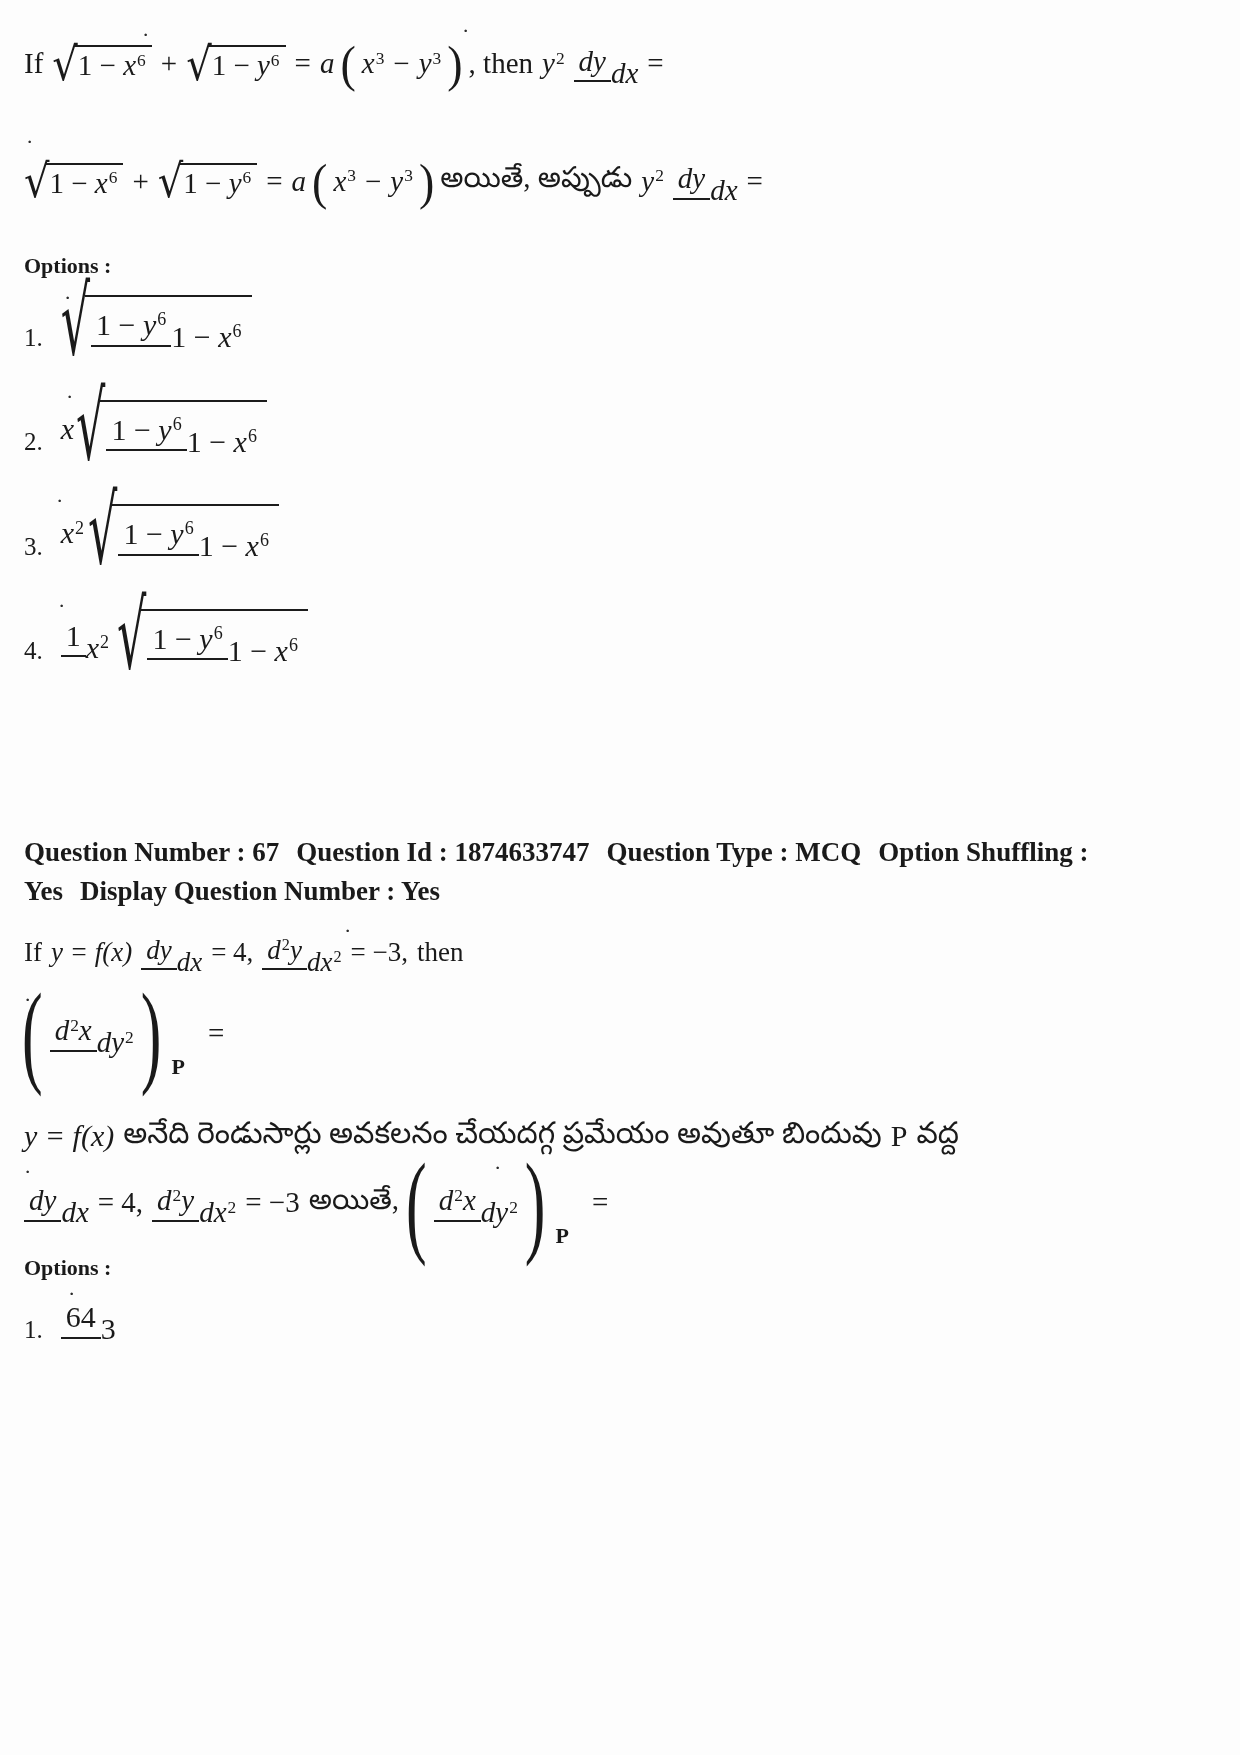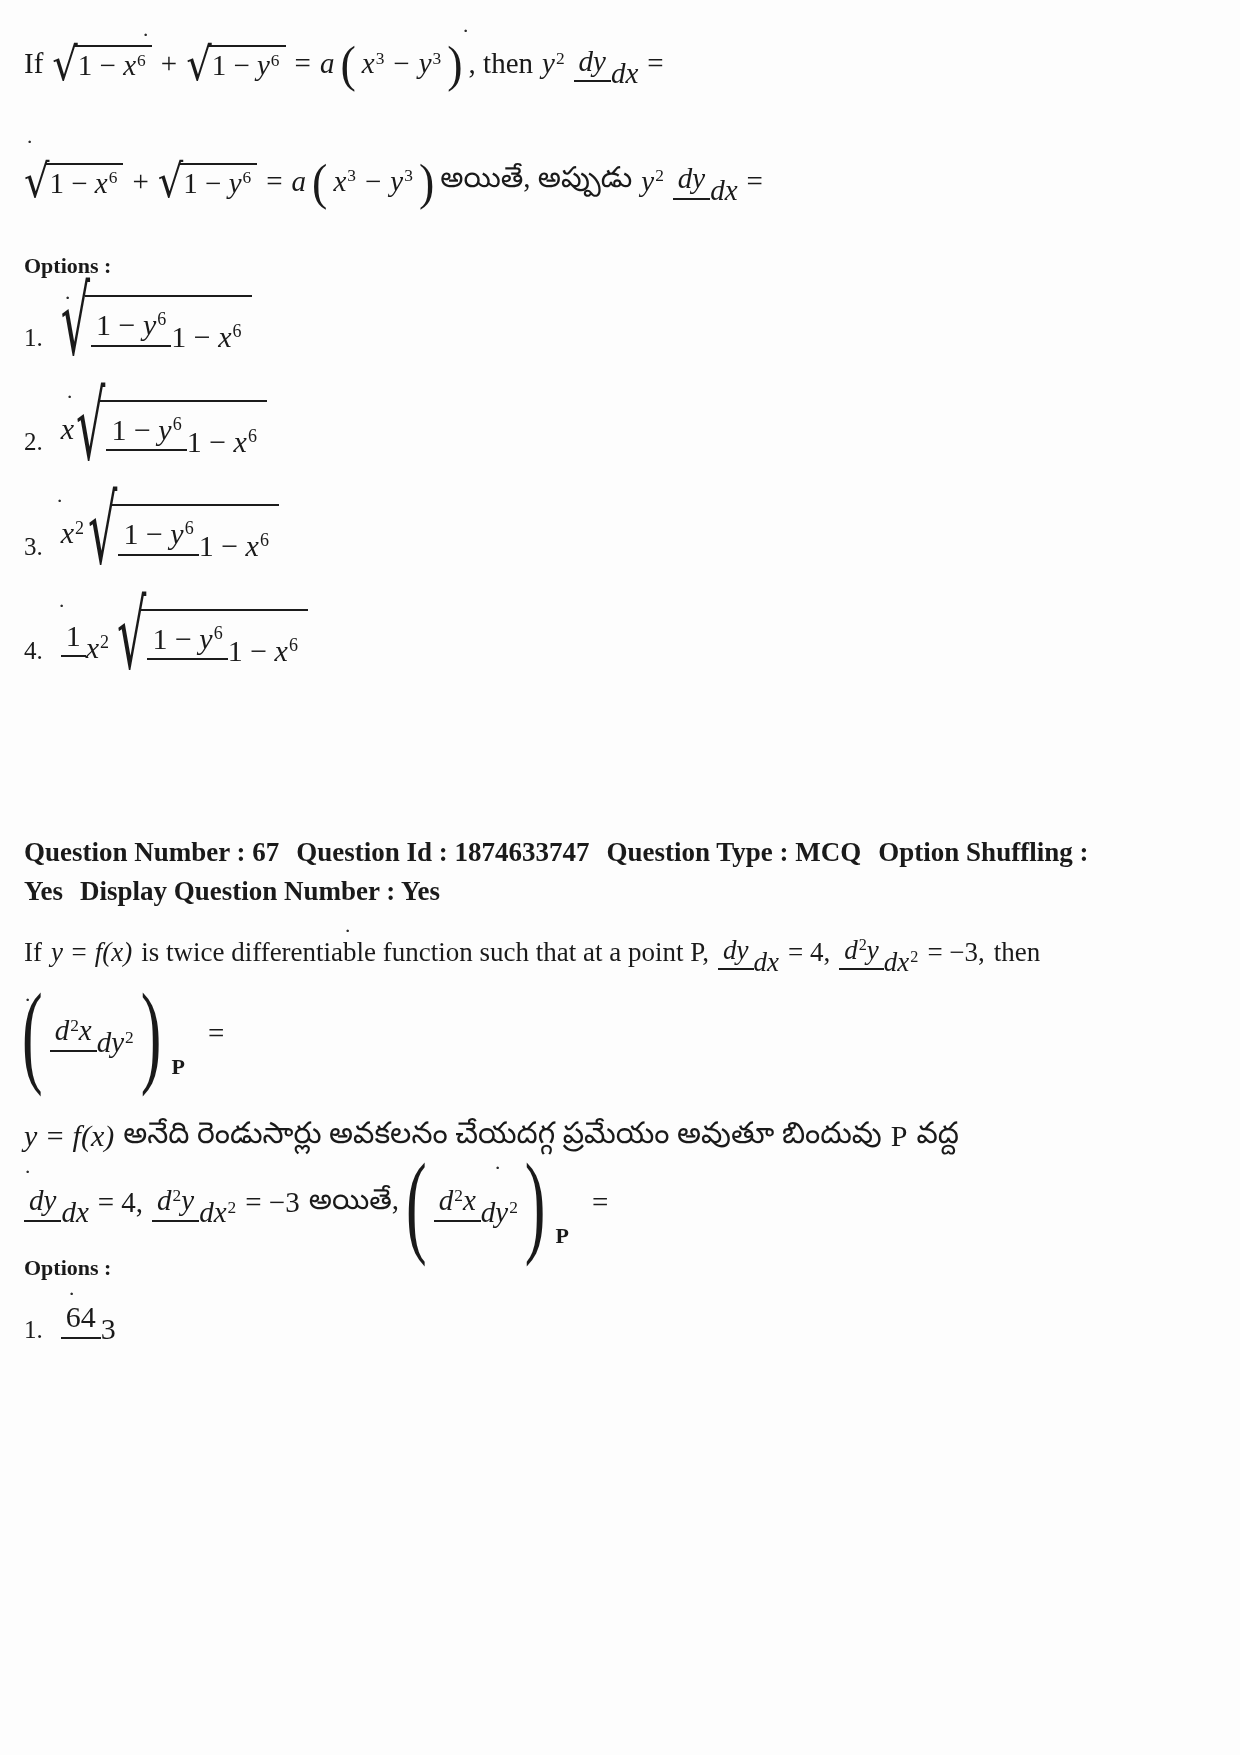--- a/index.html
+++ b/index.html
@@ -200,21 +200,20 @@
   <div class="meta" id="meta">
     <div>
       <span>Question Number : 67</span><span>Question Id : 1874633747</span><span>Question Type : MCQ</span><span>Option Shuffling : Yes</span><span>Display Question Number : Yes</span>
     </div>
   </div>
 
   <div class="mrow q27" id="q67en">
     <span class="sdot" style="left:320px; top:-8px;">·</span>
     <span>If</span>
     <i class="it">y = f(x)</i>
-    <span>is twice differentiable function such that at a point P,</span>
     <span class="frac">
       <span class="fnum it">dy</span>
       <span class="fden it">dx</span>
     </span>
     <span>= 4,</span>
     <span class="frac">
       <span class="fnum"><i class="it">d</i><sup>2</sup><i class="it">y</i></span>
       <span class="fden"><i class="it">dx</i><sup>2</sup></span>
     </span>
     <span>= −3,</span>

